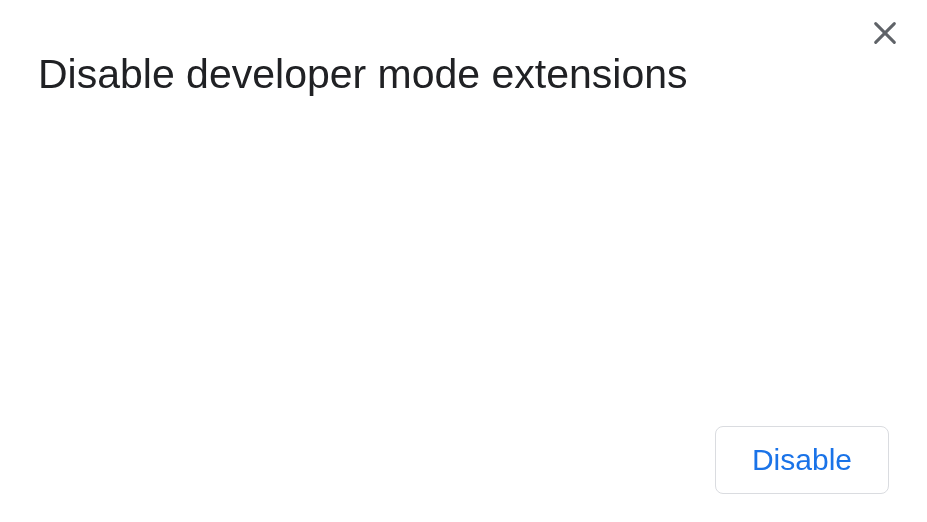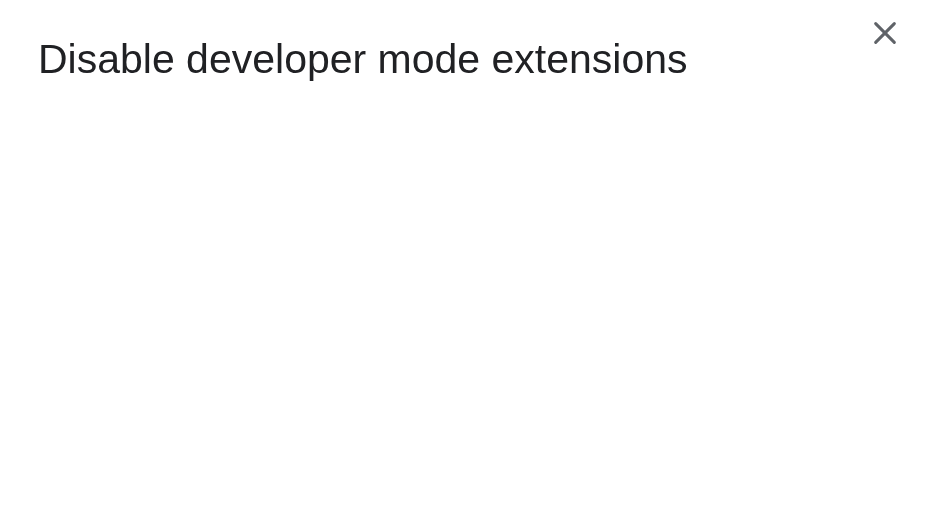--- a/index.html
+++ b/index.html
@@ -11,21 +11,21 @@
       font-family: 'Segoe UI', Tahoma, Geneva, Verdana, sans-serif;
       background: #ffffff;
       width: 927px;
       height: 522px;
       position: relative;
     }
     .dialog {
       position: relative;
       width: 100%;
       height: 100%;
-      padding: 22px 38px 38px 38px;
+      padding: 37px 38px 38px 38px;
     }
     .close-btn {
       position: absolute;
       top: 14px;
       right: 22px;
       width: 40px;
       height: 40px;
       display: flex;
       align-items: center;
       justify-content: center;
@@ -79,13 +79,16 @@
       <svg viewBox="0 0 24 24" fill="none" stroke="currentColor" stroke-width="2.6" stroke-linecap="round">
         <line x1="4" y1="4" x2="20" y2="20"></line>
         <line x1="20" y1="4" x2="4" y2="20"></line>
       </svg>
     </span>
   </button>
 
   <h1 class="title">Disable developer mode extensions</h1>
 
 
+  <div class="actions">
+    <button class="primary-btn">Disable</button>
+  </div>
 </div>
 
 </body></html>

